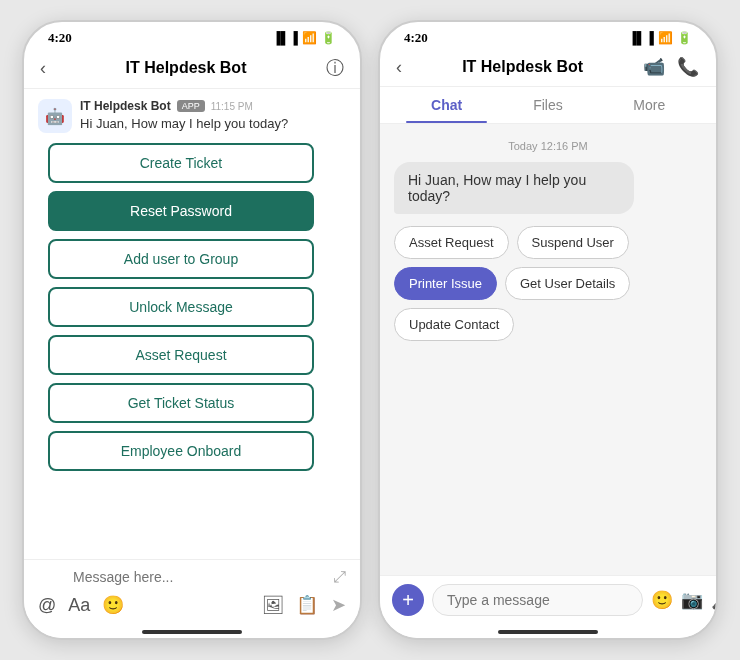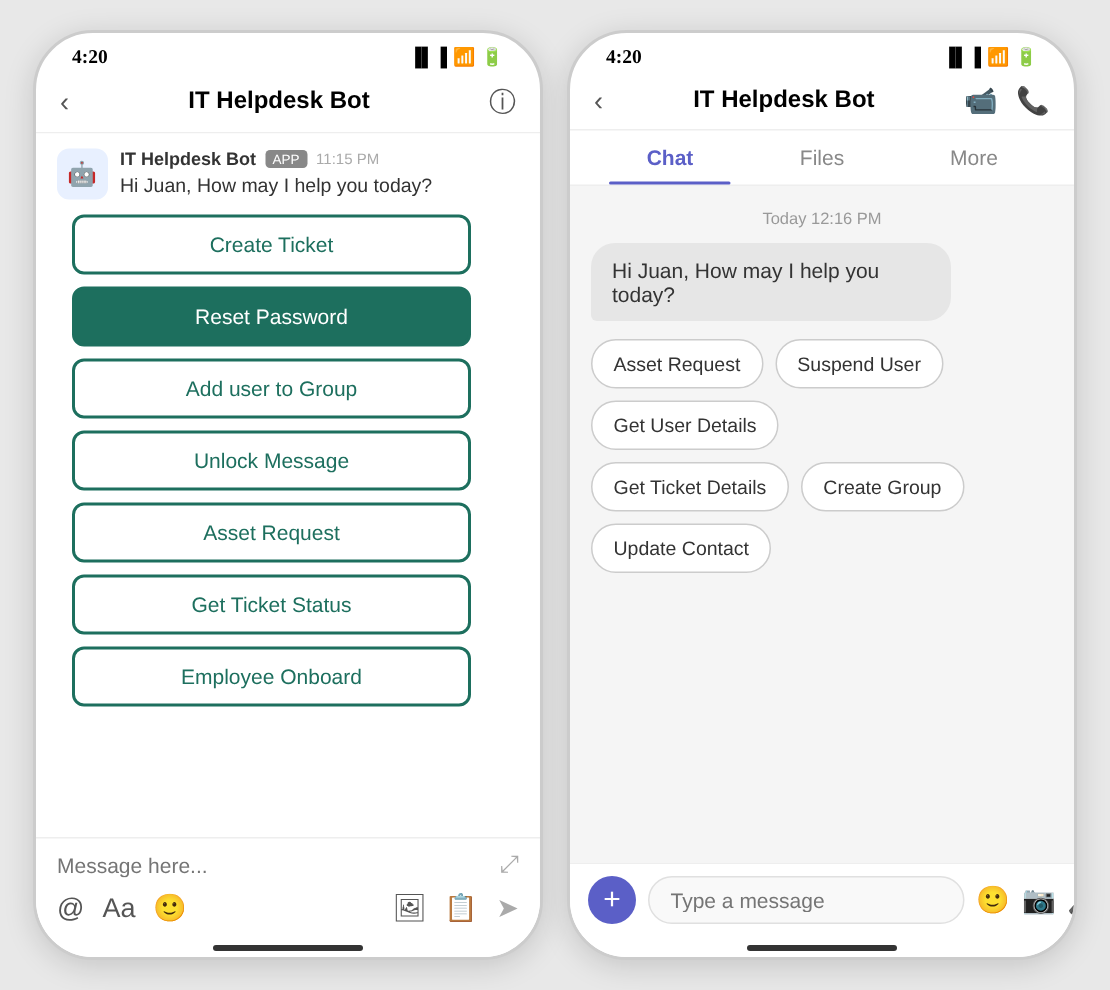--- a/index.html
+++ b/index.html
@@ -180,20 +180,21 @@
       gap: 6px;
       margin-bottom: 8px;
     }
     .msg-input {
       flex: 1;
       border: none;
       outline: none;
       font-size: 14px;
       color: #4d7c0f;
       background: transparent;
+      margin-left: 35px;
     }
     .expand-icon { color: #aaa; font-size: 16px; cursor: pointer; }
     .toolbar-row {
       display: flex;
       align-items: center;
       justify-content: space-between;
     }
     .toolbar-icons-left { display: flex; gap: 12px; align-items: center; }
     .toolbar-icon { font-size: 18px; color: #555; cursor: pointer; }
     .toolbar-icons-right { display: flex; gap: 12px; align-items: center; }
@@ -382,25 +383,22 @@
       <div class="timestamp-center">Today 12:16 PM</div>
 
       <div class="bubble-bot">Hi Juan, How may I help you today?</div>
 
       <div class="quick-replies-grid">
         <div class="qr-row">
           <button class="qr-btn">Asset Request</button>
           <button class="qr-btn">Suspend User</button>
         </div>
         <div class="qr-row">
+          <button class="qr-btn selected">Printer Issue</button>
           <button class="qr-btn">Get User Details</button>
-        </div>
-        <div class="qr-row">
-          <button class="qr-btn">Get Ticket Details</button>
-          <button class="qr-btn">Create Group</button>
         </div>
         <div class="qr-row">
           <button class="qr-btn">Update Contact</button>
         </div>
       </div>
     </div>
 
     <div class="input-bar-right">
       <div class="plus-btn">+</div>
       <input class="msg-input-right" type="text" placeholder="Type a message" style="">

